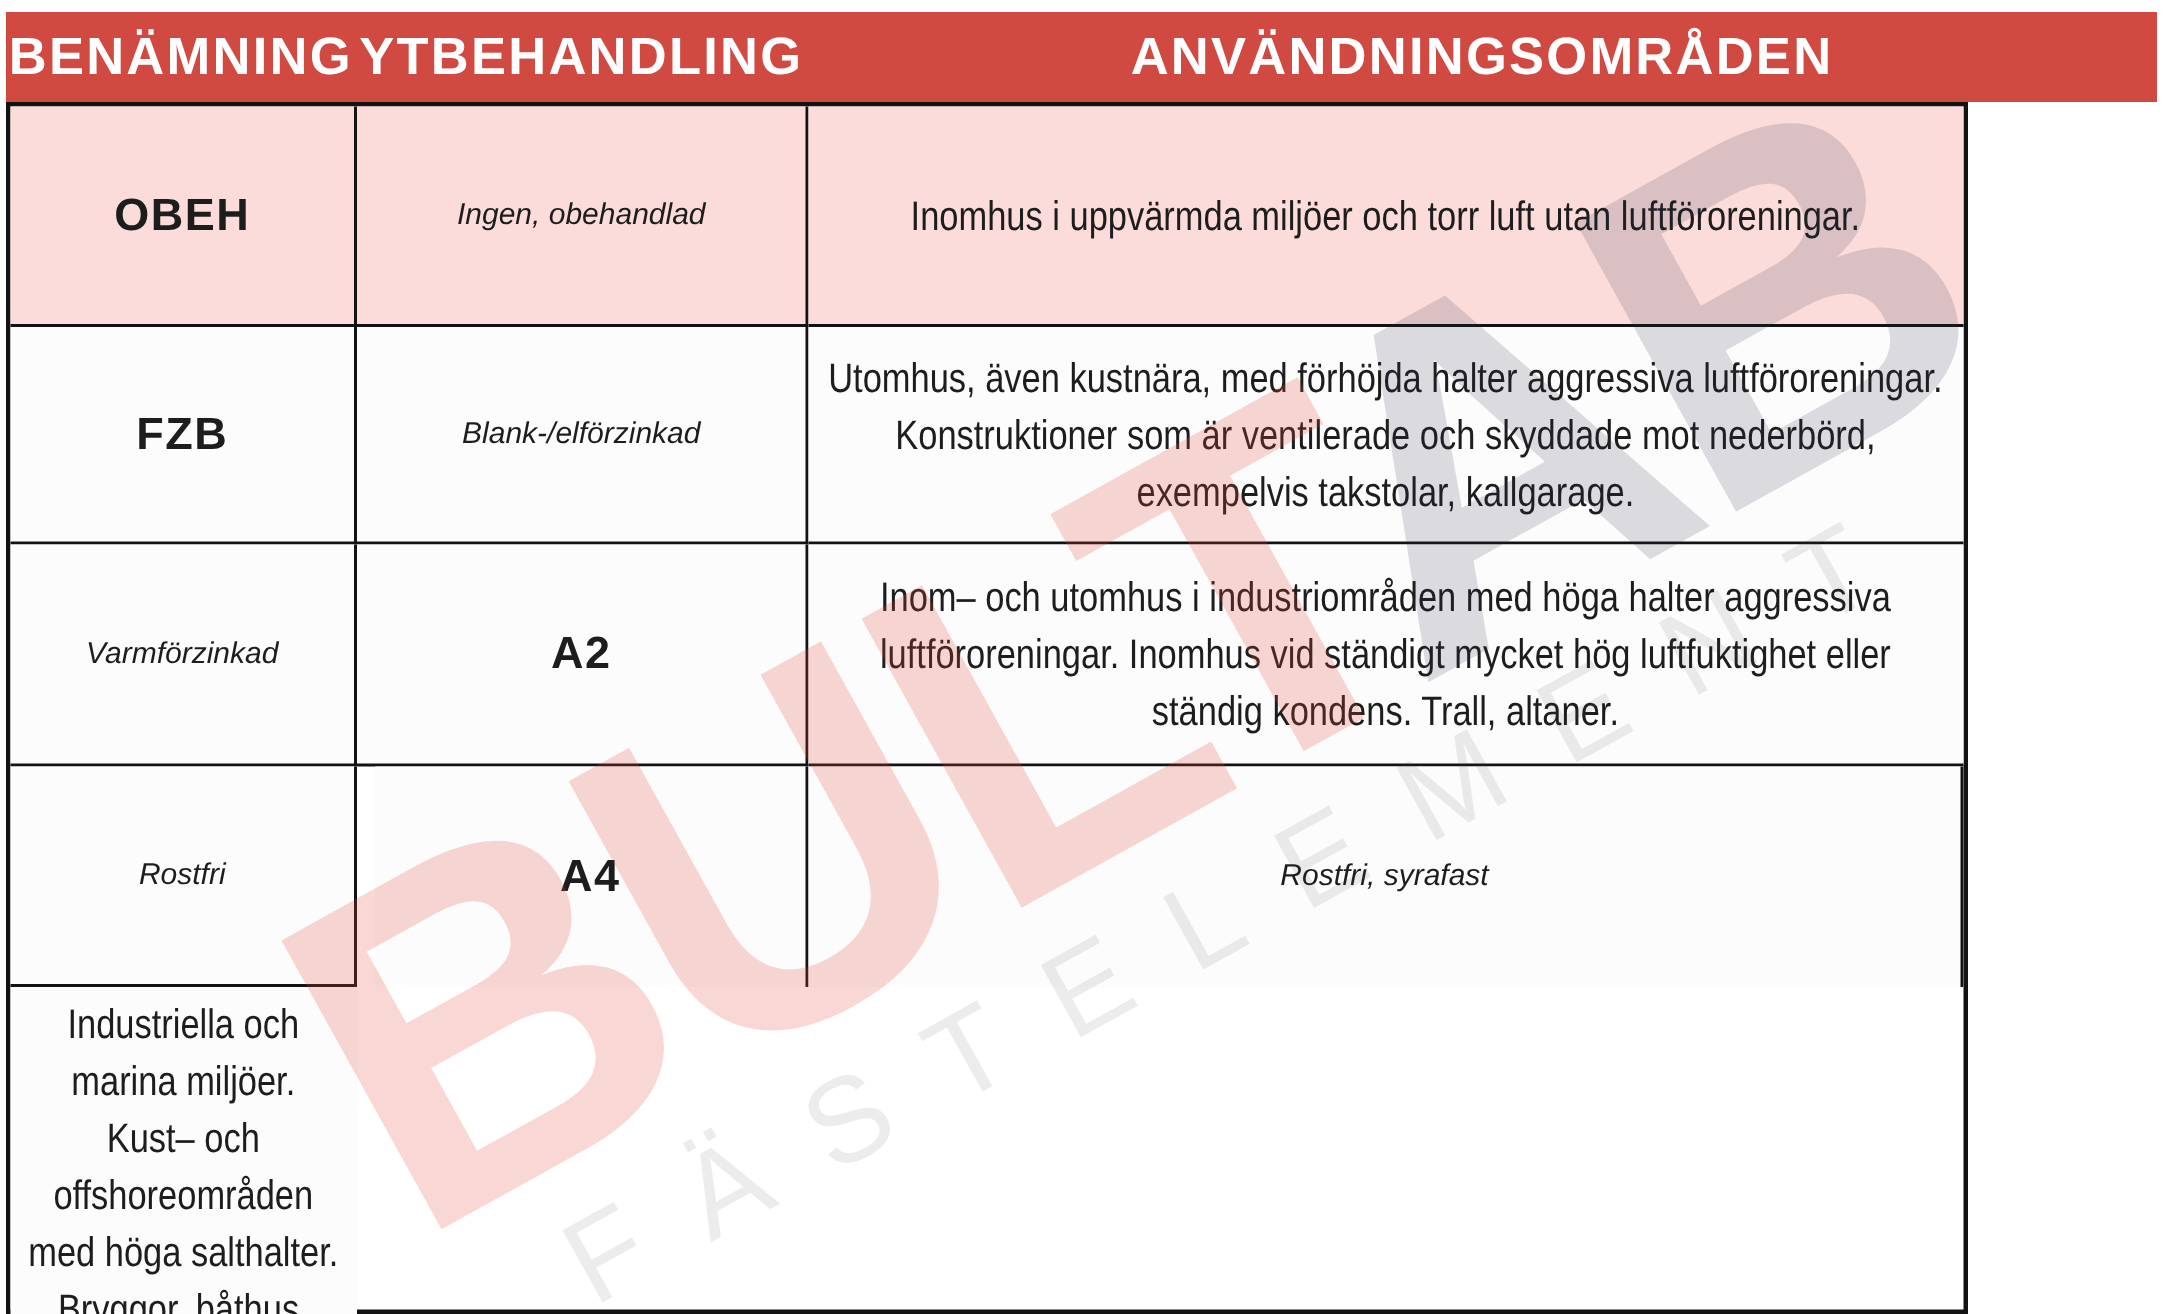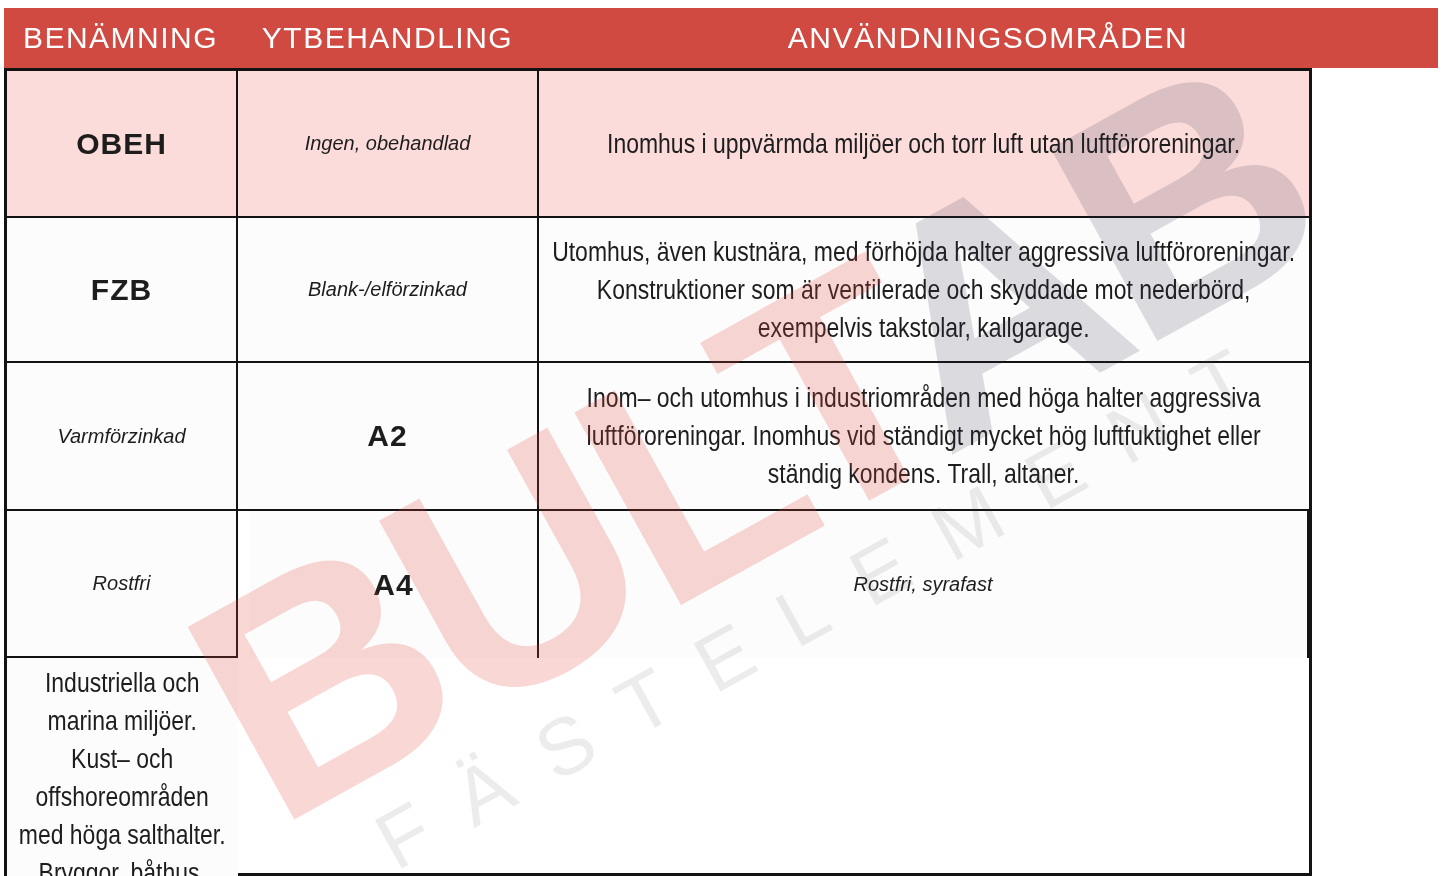--- a/index.html
+++ b/index.html
@@ -14,21 +14,21 @@
     --wm-gray:rgba(70,70,70,0.10);
   }
   *{margin:0;padding:0;box-sizing:border-box;}
   body{width:1442px;height:876px;background:#ffffff;font-family:"Liberation Sans",sans-serif;overflow:hidden;}
   .page{position:relative;width:1442px;height:876px;background:#ffffff;overflow:hidden;}
 
   
   .thead{position:absolute;left:4px;top:8px;width:1434px;height:60px;background:var(--header-bg);
          display:grid;grid-template-columns:233px 301px 1fr;z-index:1;}
   .th{display:flex;align-items:center;justify-content:center;color:var(--header-fg);
-      font-weight:normal;font-size:30px;letter-spacing:1.5px;}
+      font-weight:bold;font-size:35px;letter-spacing:1.5px;}
 
   
   .tbody{position:absolute;left:4px;top:68px;width:1308px;height:808px;border:3px solid var(--border);
          display:grid;grid-template-columns:231px 301px 1fr;
          grid-template-rows:147px 145px 148px 147px 1fr;z-index:1;}
   .td{background:var(--row-bg);border-right:2px solid var(--border);border-bottom:2px solid var(--border);
       display:flex;align-items:center;justify-content:center;text-align:center;color:var(--text);
       position:relative;}
   .td.last-col{border-right:none;}
 

